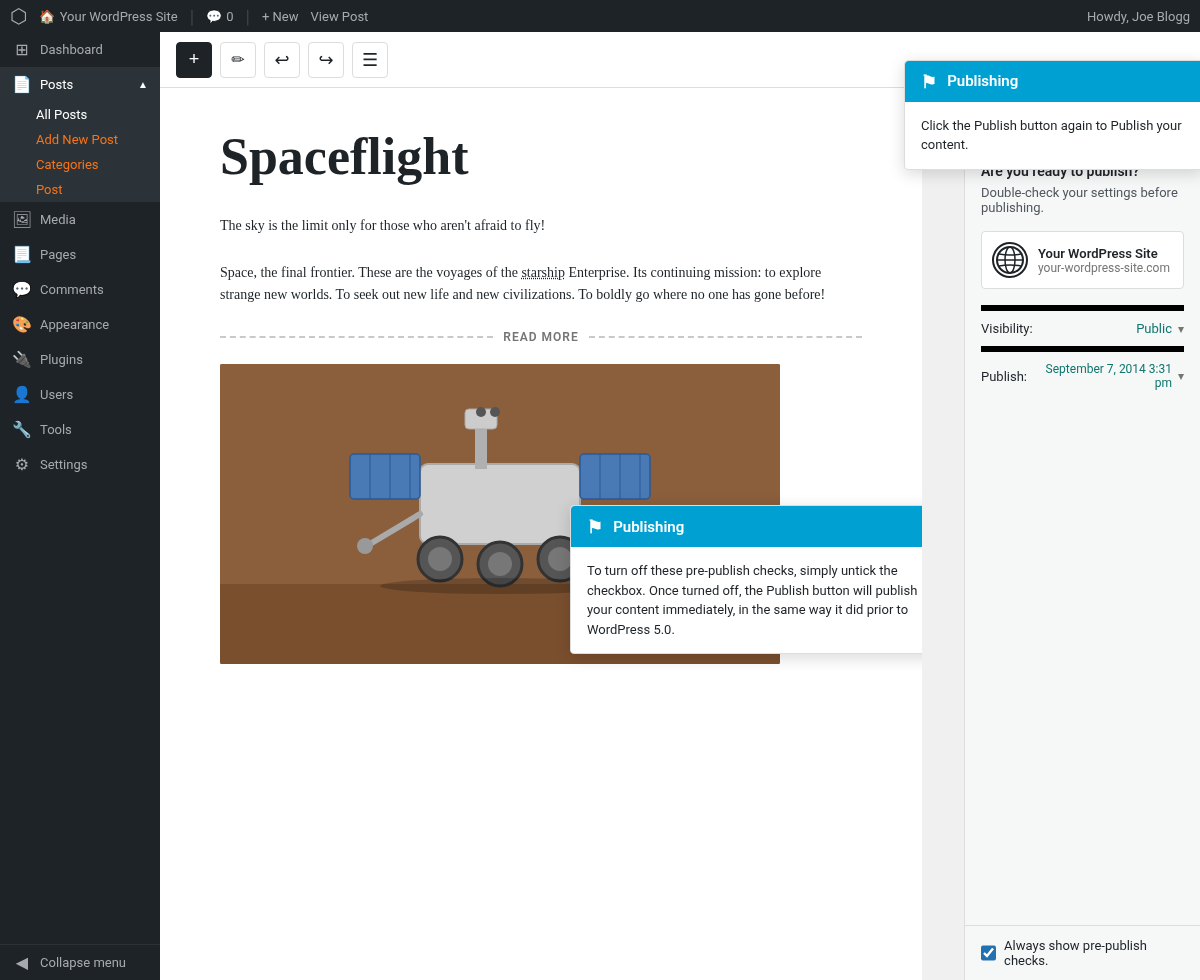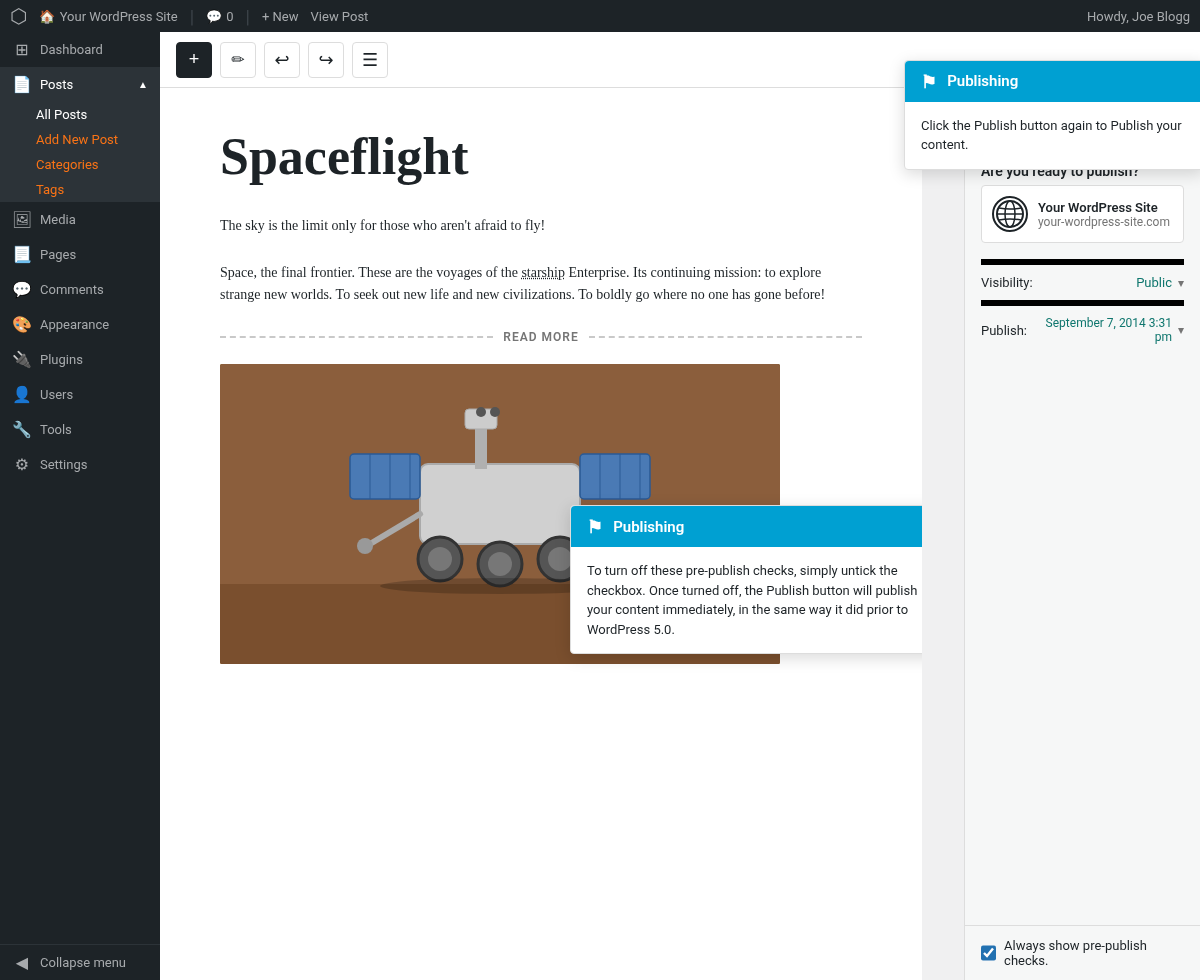--- a/index.html
+++ b/index.html
@@ -274,21 +274,21 @@
     </a>
     <div class="sidebar-submenu">
       <a class="sidebar-item active-parent">
         <span class="sidebar-icon">📄</span>
         <span>Posts</span>
         <span class="sidebar-arrow">▲</span>
       </a>
       <a class="sidebar-sub active">All Posts</a>
       <a class="sidebar-sub">Add New Post</a>
       <a class="sidebar-sub">Categories</a>
-      <a class="sidebar-sub">Tags</a>
+      <a class="sidebar-sub">Post</a>
     </div>
     <a class="sidebar-item">
       <span class="sidebar-icon">🖼</span>
       <span>Media</span>
     </a>
     <a class="sidebar-item">
       <span class="sidebar-icon">📃</span>
       <span>Pages</span>
     </a>
     <a class="sidebar-item">
@@ -422,20 +422,21 @@
 
       <div id="right-panel">
 
         <div class="panel-header-actions">
           <button class="btn-publish">Publish</button>
           <button class="btn-cancel">Cancel</button>
         </div>
 
         <div class="publish-panel">
           <h3>Are you ready to publish?</h3>
+          <p>Double-check your settings before publishing.</p>
 
           <div class="site-info">
             <div class="site-logo">
               <svg width="28" height="28" viewBox="0 0 28 28" fill="none" xmlns="http://www.w3.org/2000/svg">
                 <circle cx="14" cy="14" r="13" stroke="#1d2327" stroke-width="2" fill="none"></circle>
                 <ellipse cx="14" cy="14" rx="5" ry="13" stroke="#1d2327" stroke-width="1.5" fill="none"></ellipse>
                 <line x1="1" y1="14" x2="27" y2="14" stroke="#1d2327" stroke-width="1.5"></line>
                 <path d="M3 8 Q14 10 25 8" stroke="#1d2327" stroke-width="1.5" fill="none"></path>
                 <path d="M3 20 Q14 18 25 20" stroke="#1d2327" stroke-width="1.5" fill="none"></path>
               </svg>

